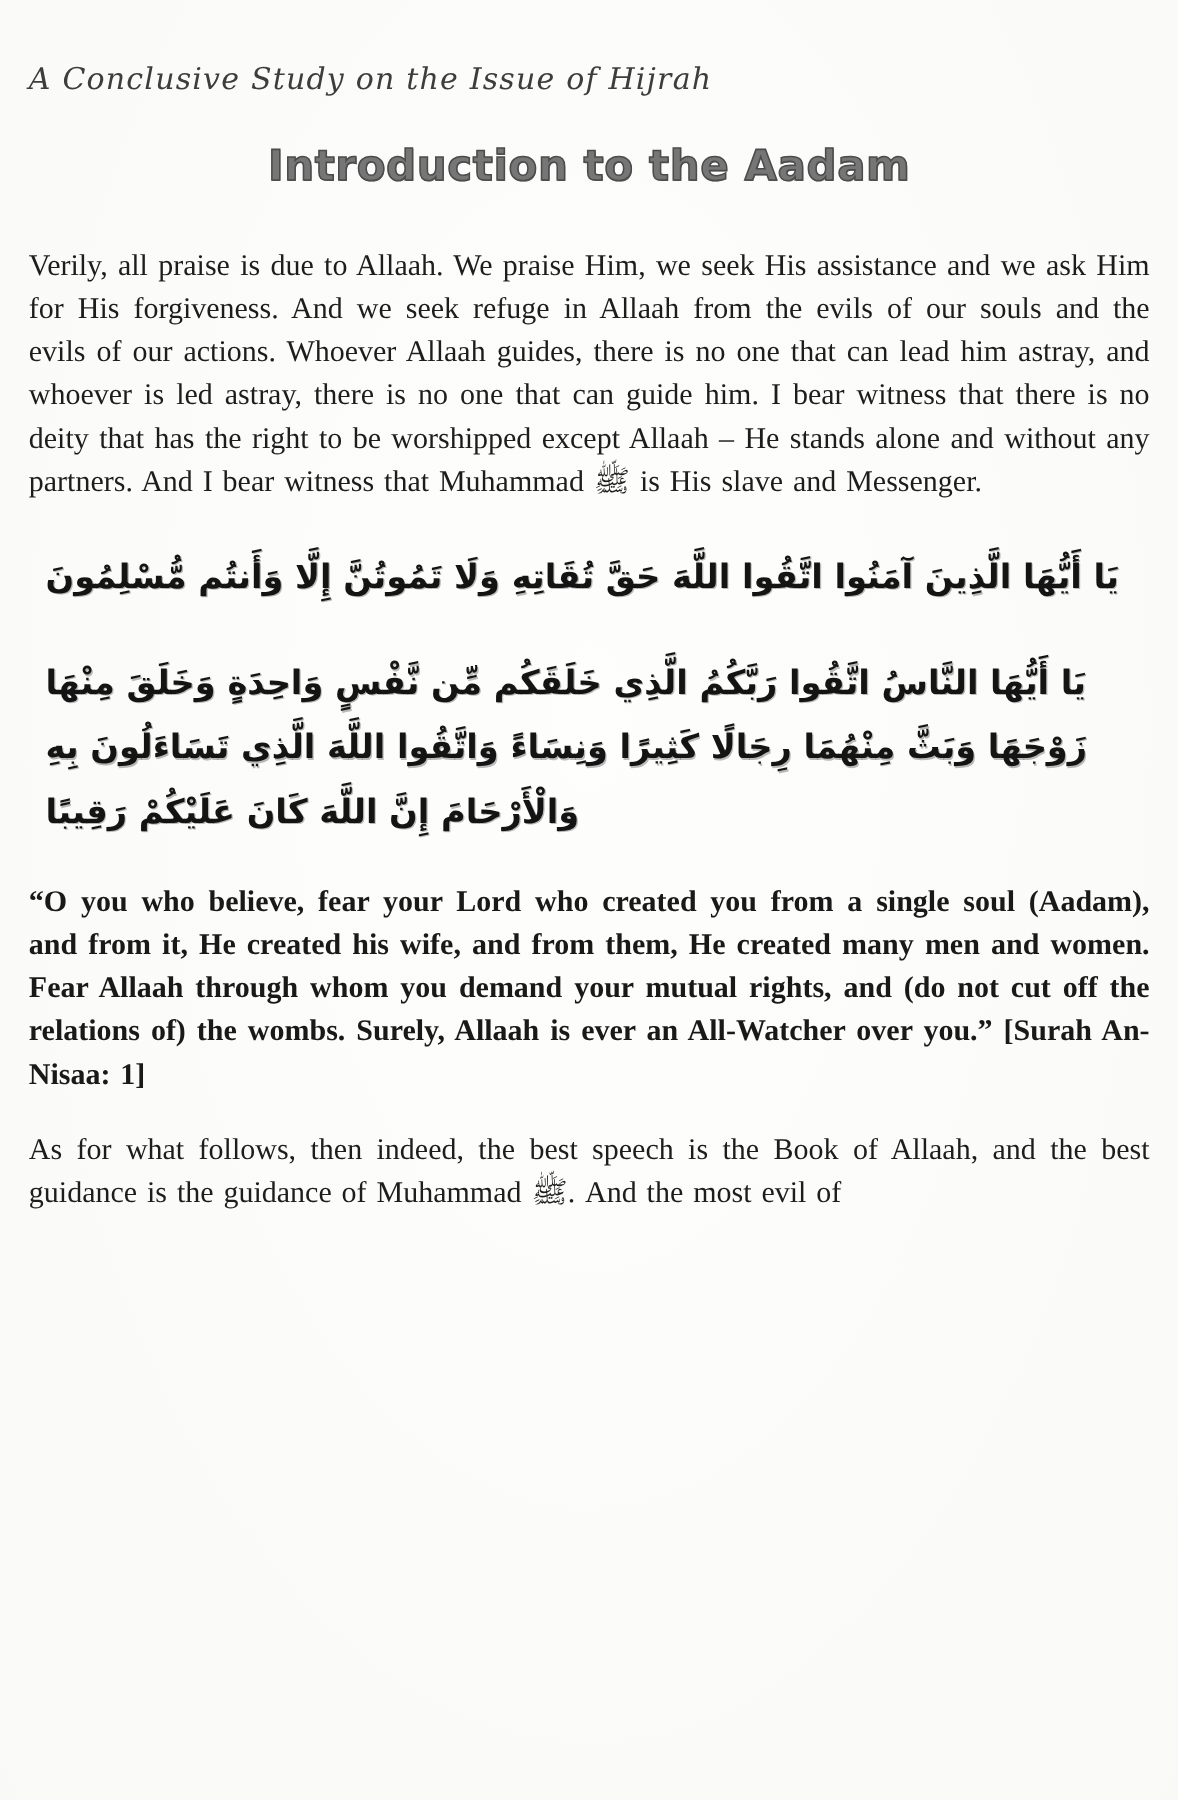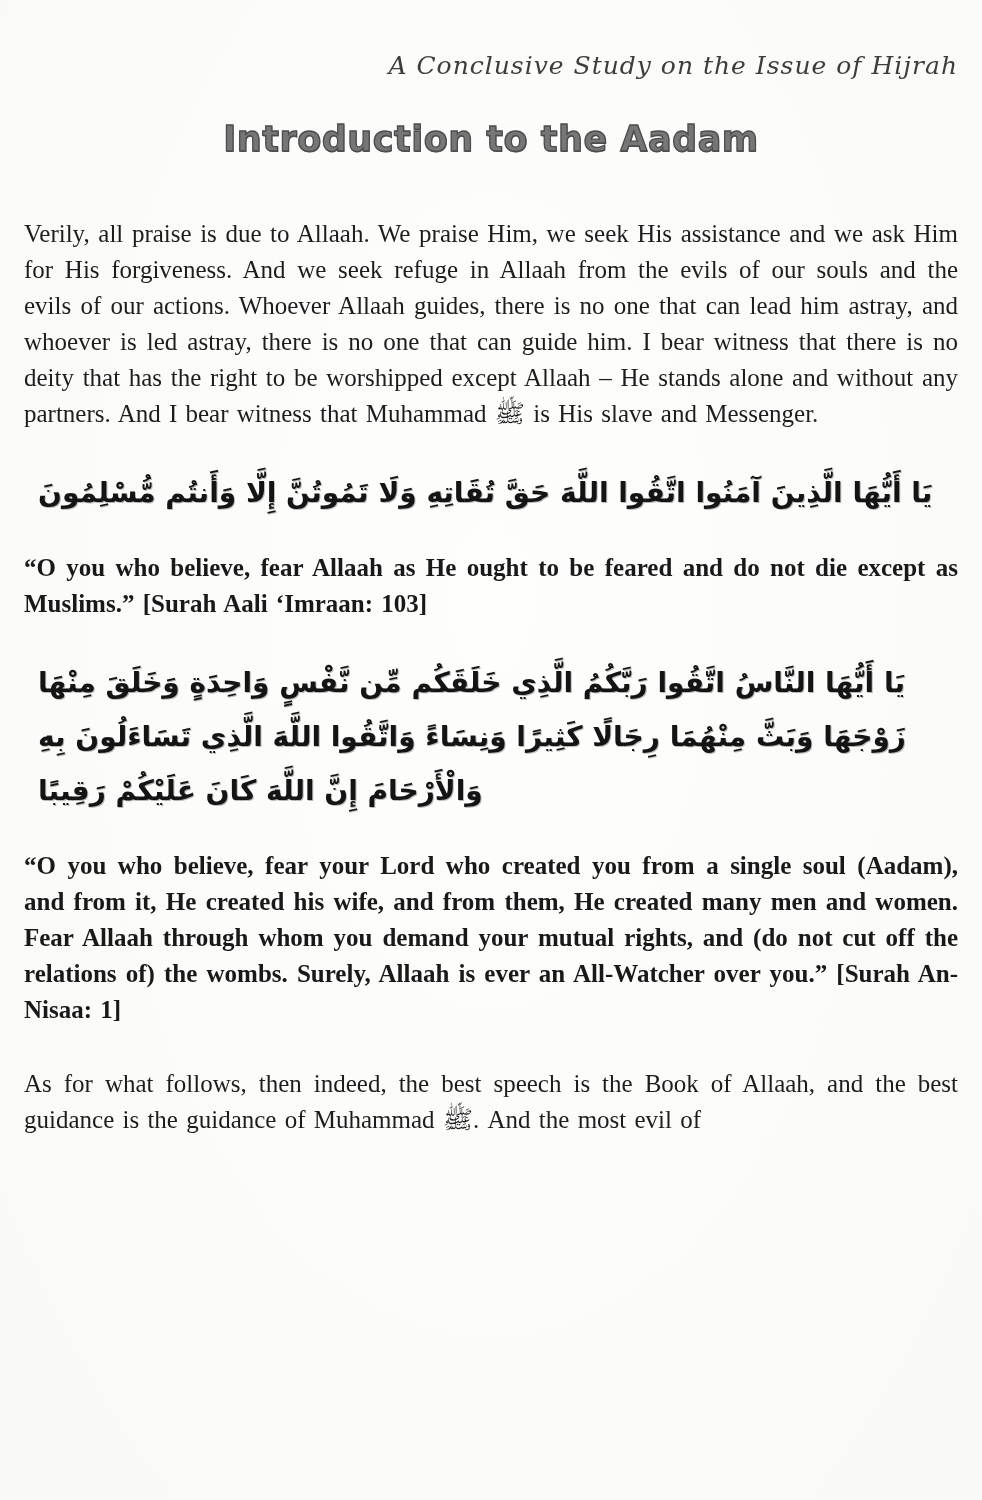--- a/index.html
+++ b/index.html
@@ -17,21 +17,21 @@
     width: 982px;
     height: 1500px;
     padding: 52px 24px 0 24px;
     background:
       radial-gradient(ellipse at 50% 40%, rgba(255,255,255,0.6), rgba(240,240,236,0.25)),
       #fcfcfa;
     color: #1f1f1f;
   }
 
   .running-header {
-    text-align: right;
+    text-align: left;
     font-family: "DejaVu Serif", serif;
     font-style: italic;
     font-size: 25px;
     line-height: 28px;
     color: #3d3d3d;
     letter-spacing: 1px;
   }
 
   .book-title {
     margin: 38px 0 0 0;
@@ -49,29 +49,29 @@
   .body-para {
     margin: 0;
     font-family: "Liberation Serif", serif;
     font-size: 25px;
     line-height: 36px;
     text-align: justify;
     color: #1d1d1d;
     word-spacing: 2px;
   }
   .body-para.first {
-    margin-top: 56px;
+    margin-top: 44px;
   }
   .translation {
     margin-top: 30px;
     font-weight: bold;
     color: #191919;
   }
   .closing {
-    margin-top: 38px;
+    margin-top: 27px;
   }
 
   .arabic-verse {
     margin-top: 34px;
     direction: rtl;
     text-align: left;
     font-family: "DejaVu Sans", sans-serif;
     font-weight: bold;
     font-size: 28px;
     line-height: 54px;
@@ -86,21 +86,20 @@
 <div class="page">
 
   <div class="running-header">A Conclusive Study on the Issue of Hijrah</div>
 
   <h1 class="book-title">Introduction to the Aadam</h1>
 
   <p class="body-para first">Verily, all praise is due to Allaah. We praise Him, we seek His assistance and we ask Him for His forgiveness. And we seek refuge in Allaah from the evils of our souls and the evils of our actions. Whoever Allaah guides, there is no one that can lead him astray, and whoever is led astray, there is no one that can guide him. I bear witness that there is no deity that has the right to be worshipped except Allaah – He stands alone and without any partners. And I bear witness that Muhammad ﷺ is His slave and Messenger.</p>
 
   <div class="arabic-verse" lang="ar" dir="rtl">يَا أَيُّهَا الَّذِينَ آمَنُوا اتَّقُوا اللَّهَ حَقَّ تُقَاتِهِ وَلَا تَمُوتُنَّ إِلَّا وَأَنتُم مُّسْلِمُونَ</div>
 
-  <p class="body-para translation">“O you who believe, fear Allaah as He ought to be feared and do not die except as Muslims.” [Surah Aali ‘Imraan: 103]</p>
 
   <div class="arabic-verse" lang="ar" dir="rtl">يَا أَيُّهَا النَّاسُ اتَّقُوا رَبَّكُمُ الَّذِي خَلَقَكُم مِّن نَّفْسٍ وَاحِدَةٍ وَخَلَقَ مِنْهَا زَوْجَهَا وَبَثَّ مِنْهُمَا رِجَالًا كَثِيرًا وَنِسَاءً وَاتَّقُوا اللَّهَ الَّذِي تَسَاءَلُونَ بِهِ وَالْأَرْحَامَ إِنَّ اللَّهَ كَانَ عَلَيْكُمْ رَقِيبًا</div>
 
   <p class="body-para translation">“O you who believe, fear your Lord who created you from a single soul (Aadam), and from it, He created his wife, and from them, He created many men and women. Fear Allaah through whom you demand your mutual rights, and (do not cut off the relations of) the wombs. Surely, Allaah is ever an All-Watcher over you.” [Surah An-Nisaa: 1]</p>
 
 
 
   <p class="body-para closing">As for what follows, then indeed, the best speech is the Book of Allaah, and the best guidance is the guidance of Muhammad ﷺ. And the most evil of</p>
 
 </div>

